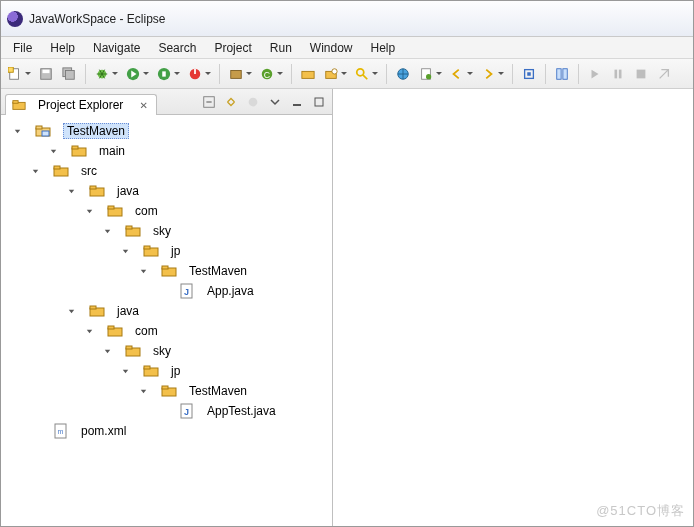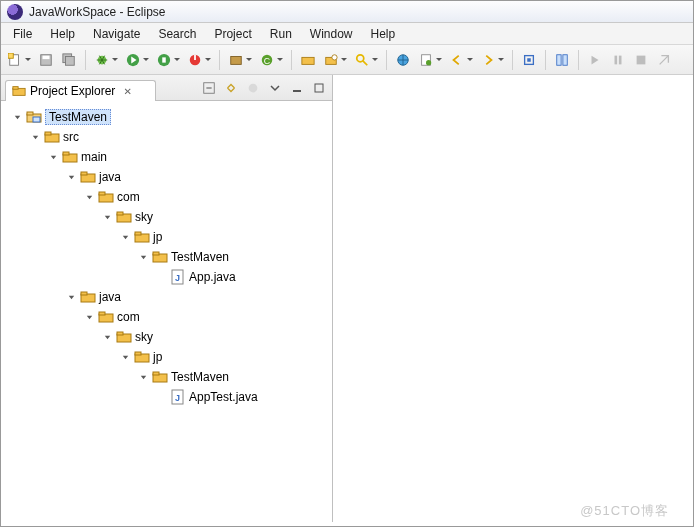--- a/index.html
+++ b/index.html
@@ -8,21 +8,21 @@
     font-family: "Segoe UI", Tahoma, sans-serif;
     font-size: 12px;
     background: #fff;
     width: 694px;
     height: 527px;
     overflow: hidden;
     border: 1px solid #999;
     position: relative;
   }
   .titlebar {
-    height: 22px;
+    height: 36px;
     background: linear-gradient(#fdfdfe, #e9edf5);
     border-bottom: 1px solid #c9c9c9;
     display: flex;
     align-items: center;
     padding: 0 6px;
     gap: 6px;
   }
   .app-icon {
     width: 16px; height: 16px;
     background: radial-gradient(circle at 35% 35%, #8a6bd6 0 35%, #3b2a7a 36% 100%);
@@ -85,22 +85,22 @@
     background: linear-gradient(#f3f3f3, #e8e8e8);
     border-bottom: 1px solid #bfbfbf;
     display: flex;
     align-items: flex-end;
     padding: 0 4px;
     gap: 4px;
   }
   .view-tab {
     display: flex;
     align-items: center;
-    gap: 4px;
-    padding: 3px 23px 3px 6px;
+    gap: 12px;
+    padding: 3px 8px 3px 6px;
     background: #fff;
     border: 1px solid #bfbfbf;
     border-bottom: none;
     border-radius: 3px 3px 0 0;
     position: relative;
     top: 1px;
   }
   .pe-icon { width: 14px; height: 14px; }
   .tab-actions {
     margin-left: auto;
@@ -116,42 +116,42 @@
   }
   .tree {
     flex: 1;
     overflow: auto;
     padding: 6px 4px;
   }
   .node {
     display: flex;
     align-items: center;
     height: 20px;
-    gap: 3px;
+    gap: 12px;
     white-space: nowrap;
   }
   .twisty {
     width: 12px; height: 12px;
     display: flex; align-items: center; justify-content: center;
   }
   .twisty svg { width: 9px; height: 9px; }
   .node-icon { width: 16px; height: 16px; display:flex; align-items:center; justify-content:center; }
   .node-label { color: #000; }
   .node.selected .node-label {
     background: #cfe3fb;
     border: 1px dotted #6a8fd6;
     padding: 0 3px;
   }
   .editor-pane {
     flex: 1;
     background: #fff;
   }
   .watermark {
     position: absolute;
-    bottom: 6px; right: 24px;
+    bottom: 6px; right: 8px;
     color: #c8c8c8;
     font-size: 13px;
     letter-spacing: 1px;
   }
 </style>
 </head>
 <body>
 
 <div class="titlebar">
   <div class="app-icon"></div>
@@ -358,47 +358,47 @@
           </span>
           <span class="node-icon">
             <svg width="16" height="16" viewBox="0 0 16 16">
               <rect x="1" y="5" width="14" height="8" fill="#f6d17a" stroke="#a87a12"></rect>
               <rect x="1" y="3" width="6" height="3" fill="#f6d17a" stroke="#a87a12"></rect>
               <rect x="7" y="8" width="7" height="5" fill="#cfe3fb" stroke="#3b6fc4"></rect>
             </svg>
           </span>
           <span class="node-label">TestMaven</span>
         </div>
+        <div class="node" style="padding-left: 42px;">
+          <span class="twisty">
+            <svg viewBox="0 0 10 10">
+              <path d="M2 3l3 4 3-4z" fill="#595959"></path>
+            </svg>
+          </span>
+          <span class="node-icon">
+            <svg width="16" height="16" viewBox="0 0 16 16">
+              <rect x="1" y="5" width="14" height="8" fill="#f3c04b" stroke="#a87a12"></rect>
+              <rect x="1" y="3" width="6" height="3" fill="#f3c04b" stroke="#a87a12"></rect>
+            </svg>
+          </span>
+          <span class="node-label">main</span>
+        </div>
         <div class="node" style="padding-left: 24px;">
           <span class="twisty">
             <svg viewBox="0 0 10 10">
               <path d="M2 3l3 4 3-4z" fill="#595959"></path>
             </svg>
           </span>
           <span class="node-icon">
             <svg width="16" height="16" viewBox="0 0 16 16">
               <rect x="1" y="5" width="14" height="8" fill="#f3c04b" stroke="#a87a12"></rect>
               <rect x="1" y="3" width="6" height="3" fill="#f3c04b" stroke="#a87a12"></rect>
             </svg>
           </span>
           <span class="node-label">src</span>
-        </div>
-        <div class="node" style="padding-left: 42px;">
-          <span class="twisty">
-            <svg viewBox="0 0 10 10">
-              <path d="M2 3l3 4 3-4z" fill="#595959"></path>
-            </svg>
-          </span>
-          <span class="node-icon">
-            <svg width="16" height="16" viewBox="0 0 16 16">
-              <rect x="1" y="5" width="14" height="8" fill="#f3c04b" stroke="#a87a12"></rect>
-              <rect x="1" y="3" width="6" height="3" fill="#f3c04b" stroke="#a87a12"></rect>
-            </svg>
-          </span>
-          <span class="node-label">main</span>
         </div>
         <div class="node" style="padding-left: 60px;">
           <span class="twisty">
             <svg viewBox="0 0 10 10">
               <path d="M2 3l3 4 3-4z" fill="#595959"></path>
             </svg>
           </span>
           <span class="node-icon">
             <svg width="16" height="16" viewBox="0 0 16 16">
               <rect x="1" y="5" width="14" height="8" fill="#f3c04b" stroke="#a87a12"></rect>
@@ -545,19 +545,29 @@
         </div>
         <div class="node" style="padding-left: 150px;">
           <span class="twisty"></span>
           <span class="node-icon">
             <svg width="16" height="16" viewBox="0 0 16 16">
               <rect x="2" y="1" width="11" height="14" fill="#fff" stroke="#888"></rect>
               <text x="7.5" y="12" font-size="9" text-anchor="middle" fill="#3b6fc4" font-weight="bold">J</text>
             </svg>
           </span>
           <span class="node-label">AppTest.java</span>
+        </div>
+        <div class="node" style="padding-left: 24px;">
+          <span class="twisty"></span>
+          <span class="node-icon">
+            <svg width="16" height="16" viewBox="0 0 16 16">
+              <rect x="2" y="1" width="11" height="14" fill="#fff" stroke="#888"></rect>
+              <text x="7.5" y="11" font-size="7" text-anchor="middle" fill="#4a7bc8">m</text>
+            </svg>
+          </span>
+          <span class="node-label">pom.xml</span>
         </div>
       </div>
   </div>
   <div class="editor-pane"></div>
 </div>
 
 <div class="watermark">@51CTO博客</div>
 
 </body></html>

